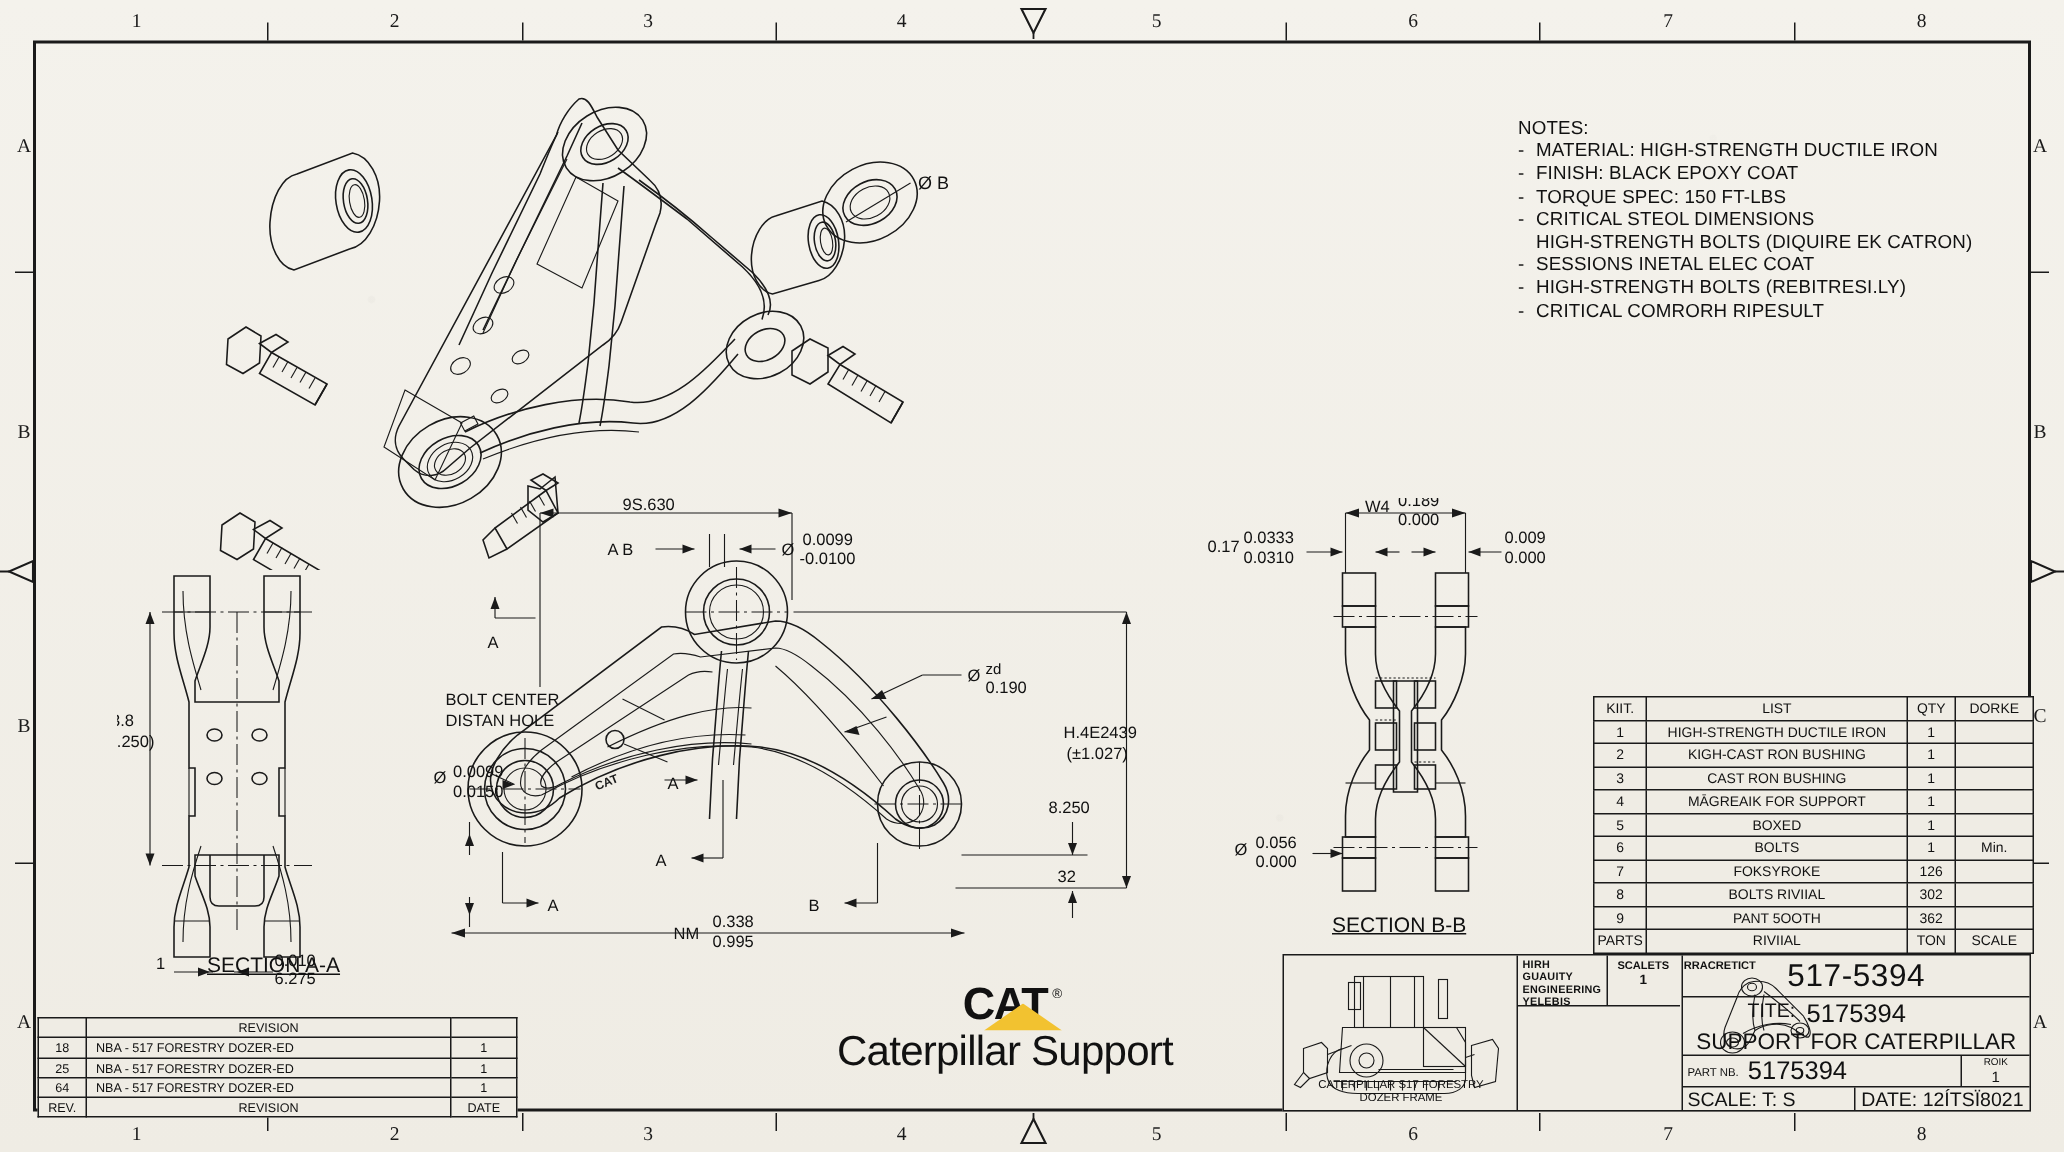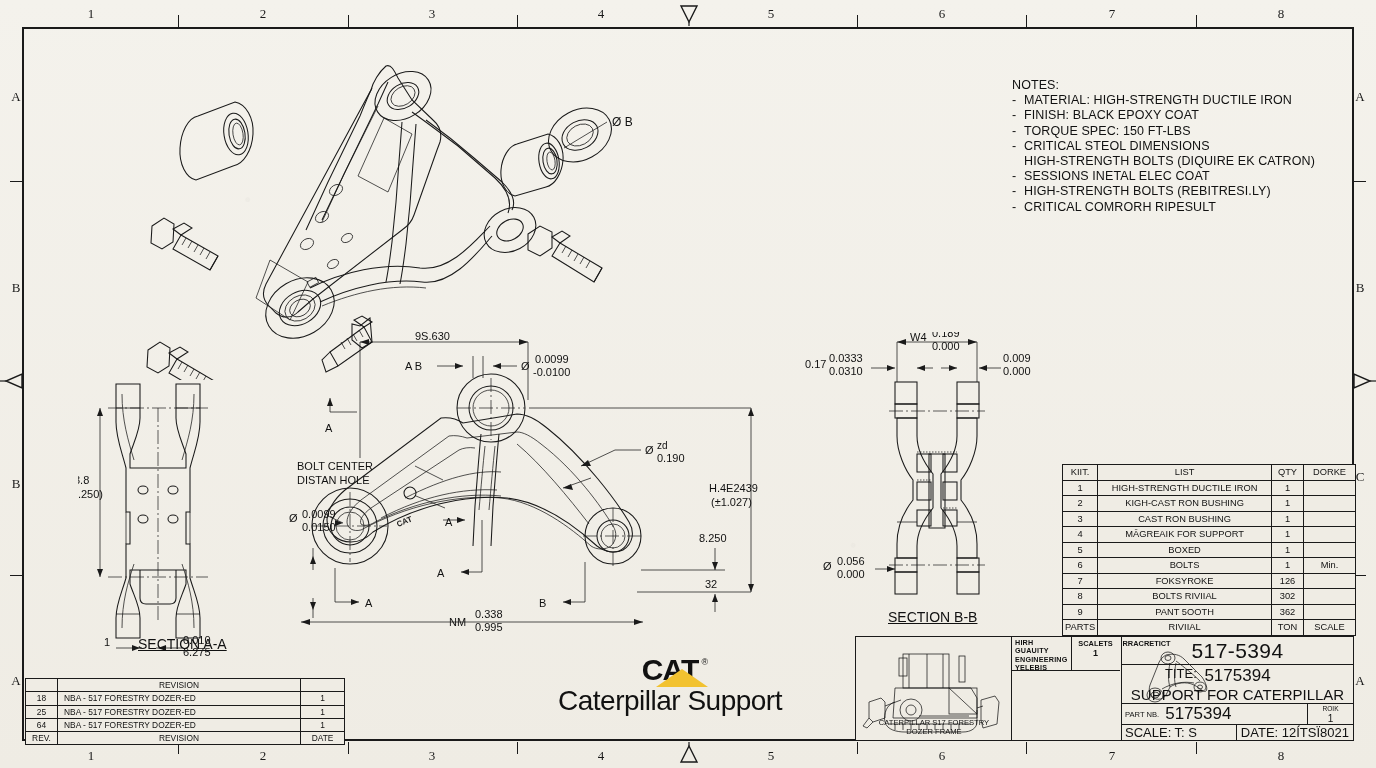--- a/index.html
+++ b/index.html
@@ -87,21 +87,21 @@
   #rev-table .c-rev { width:32px; }
   #rev-table .c-date { width:44px; }
 
   
   #title-block {
     position:absolute; left:855px; top:636px; width:499px; height:105px;
     border:1.6px solid #1a1a1a; display:flex; background:#efece4;
   }
   #tb-pic {
     width:156px; border-right:1.6px solid #1a1a1a;
-    display:flex; align-items:flex-end; justify-content:center;
+    display:flex; align-items:flex-start; justify-content:center;
   }
   #tb-mid { width:110px; border-right:1.6px solid #1a1a1a; display:flex; flex-direction:row;font-weight:bold; }
   #tb-right { flex:1; display:flex; flex-direction:column; }
   .tb-small { font-size:7.2px; line-height:8.4px; letter-spacing:.2px; }
   .tb-caption { font-size:7.6px; text-align:center; line-height:9px; padding:2px 1px; }
 
   #tb-mid-top { display:flex; border-bottom:1.2px solid #1a1a1a; height:34px; }
   #tb-qa { flex:1; padding:2px 3px; border-right:1.2px solid #1a1a1a; }
   #tb-scale { width:48px; text-align:center; font-size:7.4px; padding-top:2px; }
   #tb-scale .v { font-size:9px; }

